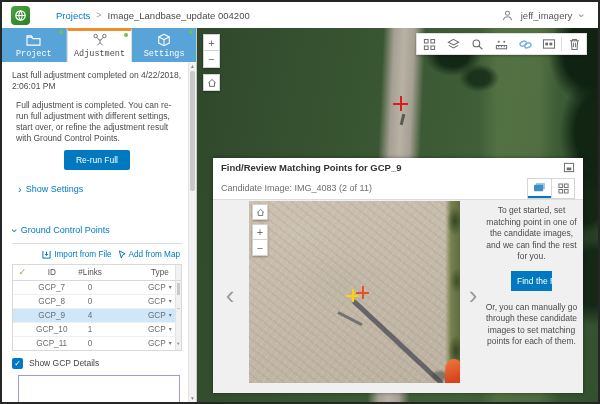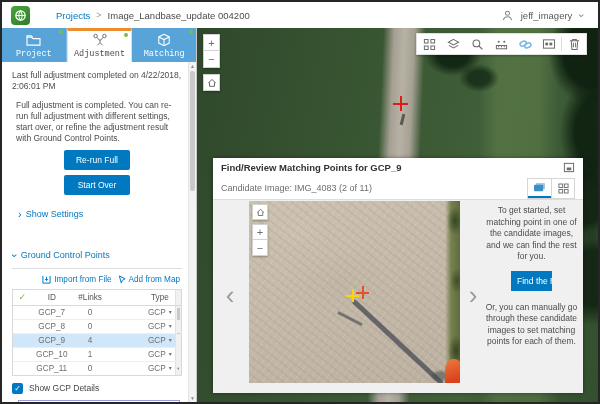--- a/index.html
+++ b/index.html
@@ -188,35 +188,34 @@
               <path d="M5.5 5L8 8h2l2.5-3M9 8v3M6 14l3-3 3 3" fill="none" stroke="#6e6e6e" stroke-width="1.1"></path>
             </svg>
           <span>Adjustment</span>
         </div>
         <div class="tab">
           <span class="dot"></span>
           <svg class="ticon" width="14" height="14" viewBox="0 0 16 16">
               <path d="M8 1.5l6 3v7l-6 3-6-3v-7z" fill="none" stroke="#fff" stroke-width="1.2"></path>
               <path d="M2 4.5l6 3 6-3M8 7.5V14.5" fill="none" stroke="#fff" stroke-width="1.2"></path>
             </svg>
-          <span>Matching</span>
+          <span>Settings</span>
         </div>
       </div>
 
       <div class="lscroll">
         <span class="arr" style="top:0">▲</span>
         <div class="thumb"></div>
         <span class="arr" style="bottom:0">▼</span>
       </div>
 
       <div class="lbody">
         <div class="status-line">Last full adjustment completed on 4/22/2018, 2:06:01 PM</div>
         <div class="desc">Full adjustment is completed. You can re-run full adjustment with different settings, start over, or refine the adjustment result with Ground Control Points.</div>
         <button class="btn">Re-run Full</button>
-        <button class="btn">Start Over</button>
 
         <div class="linkrow" style="margin-top:14px;padding-left:6px;">
           <span class="chev">›</span>
           <span>Show Settings</span>
         </div>
 
         <div class="linkrow" style="padding-left:1px;">
           <span class="chev down">›</span>
           <span>Ground Control Points</span>
         </div>

